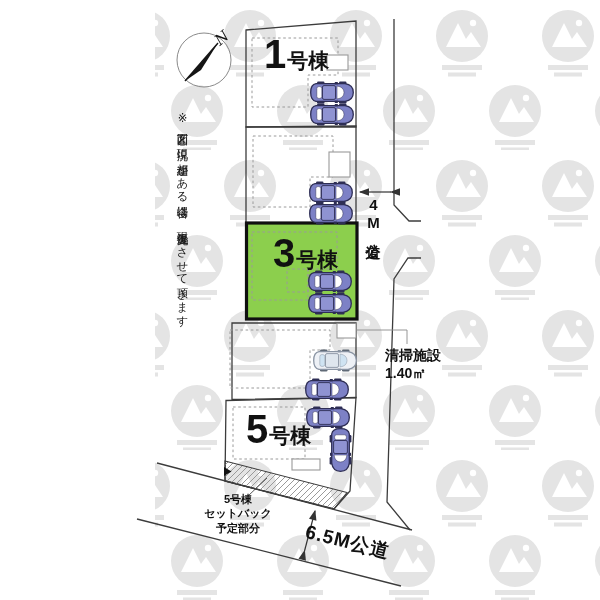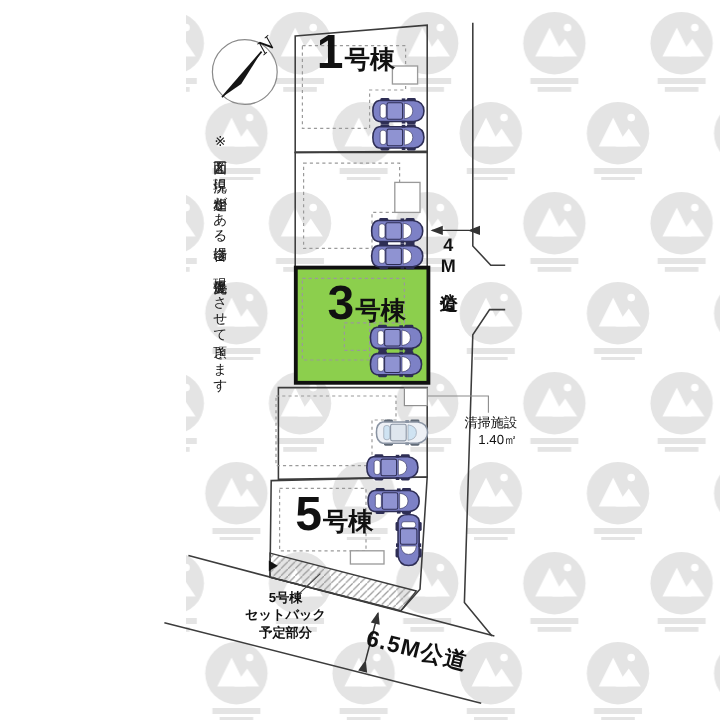--- a/index.html
+++ b/index.html
@@ -10,27 +10,27 @@
   #canvas svg{position:absolute;left:0;top:0;}
   .lbl{position:absolute;color:#111;white-space:nowrap;}
   .vtext{
     writing-mode:vertical-rl;text-orientation:upright;
     letter-spacing:0.5px;line-height:1;
   }
   .disclaimer{left:176px;top:111px;font-size:11.5px;color:#1a1a1a;}
   .lotlabel{line-height:1;}
   .lotlabel .num{font-size:40px;font-weight:600;letter-spacing:-1px;}
   .lotlabel .sfx{font-size:21px;font-weight:700;margin-left:2px;}
-  .lot1{left:264px;top:24px;}
+  .lot1{left:264px;top:34px;}
   .lot2{left:266px;top:143px;}
   .lot3{left:273px;top:233px;}
   .lot4{left:236px;top:337px;}
   .lot5{left:246px;top:409px;}
   .road4m{left:366px;top:196px;font-size:15px;font-weight:700;letter-spacing:1px;}
-  .clean{left:385px;top:347px;width:46px;font-size:11px;line-height:1.25;text-align:right;font-weight:400;}
+  .clean{left:385px;top:347px;width:46px;font-size:14px;line-height:1.25;text-align:left;font-weight:700;}
   .setback{left:200px;top:492px;width:76px;font-size:11px;font-weight:700;line-height:1.3;text-align:center;}
   .road65{left:299px;top:517px;width:100px;font-size:19px;font-weight:700;
     transform:rotate(14deg);transform-origin:left center;text-align:center;letter-spacing:1px;}
 </style>
 </head>
 <body>
 
 <div id="canvas">
 
   <svg width="600" height="600" viewBox="0 0 600 600">

